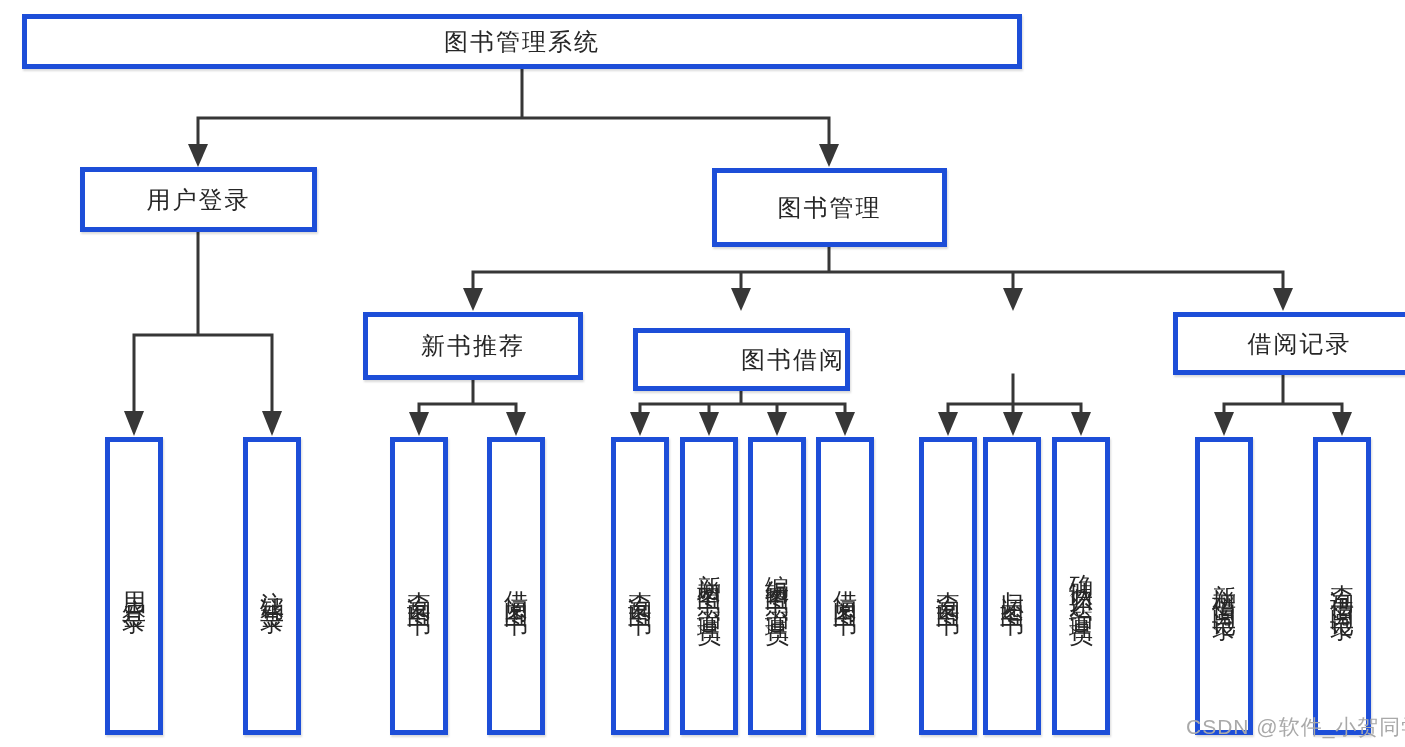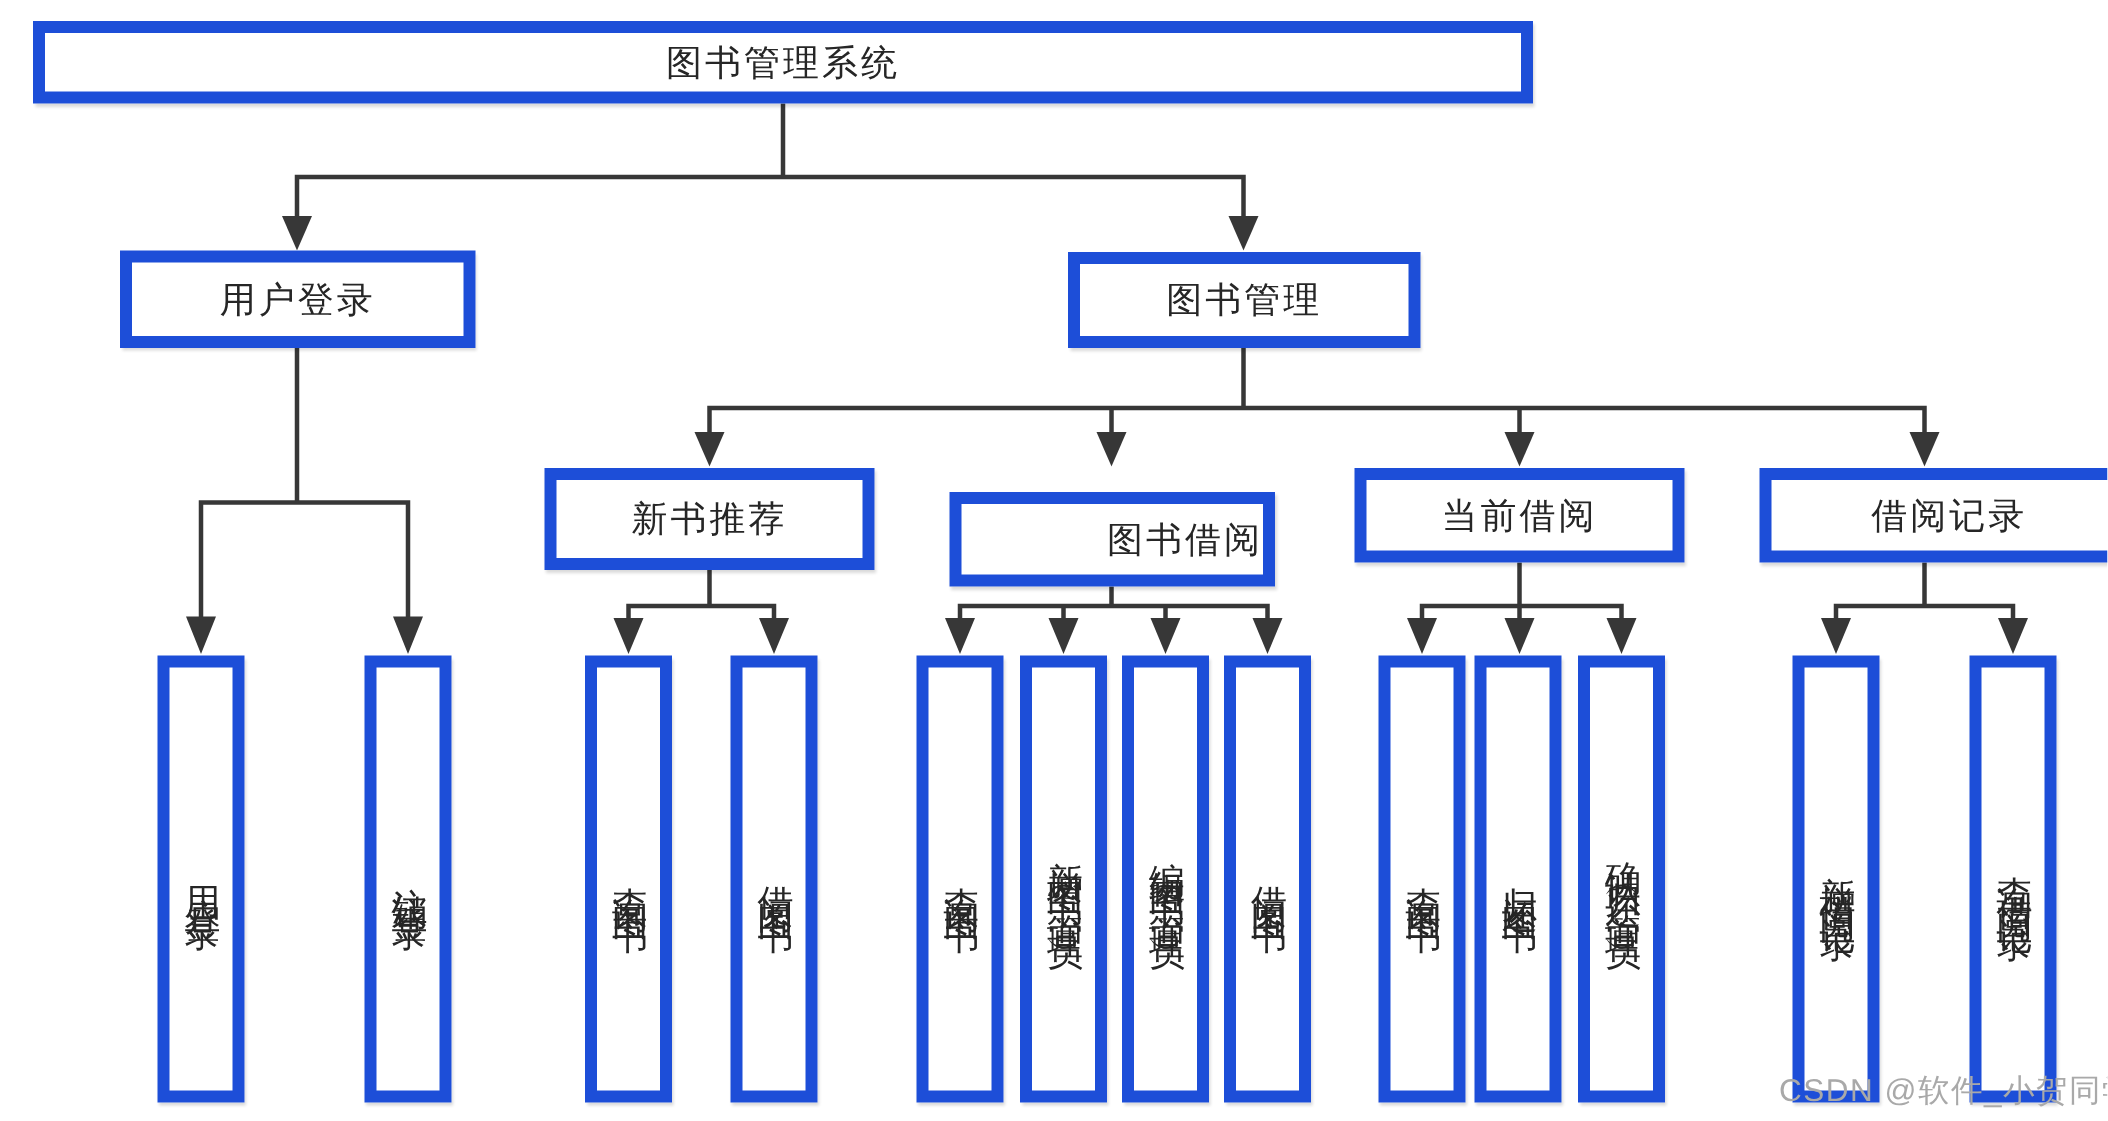--- a/index.html
+++ b/index.html
@@ -7,40 +7,40 @@
     position:relative;
     width:1405px; height:747px;
     background:#ffffff;
     font-family:"Liberation Sans","DejaVu Sans",sans-serif;
     overflow:hidden;
   }
   .connectors { position:absolute; left:0; top:0; z-index:1; }
   .box {
     position:absolute;
     box-sizing:border-box;
-    border:8px solid #1d4ed8;
+    border:5px solid #1d4ed8;
     background:#ffffff;
     display:flex; align-items:center; justify-content:center;
     color:#262626;
     z-index:2;
     box-shadow:1px 2px 2px rgba(0,0,0,0.15);
   }
   .hlabel { font-size:24px; letter-spacing:2px; white-space:nowrap; }
   .leaf .vlabel {
     writing-mode:vertical-rl;
     text-orientation:mixed;
     font-size:24px;
     line-height:1;
     letter-spacing:7px;
     white-space:nowrap;
   }
   
   .n-root   { left:22px;  top:14px;  width:1000px; height:55px; }
   .n-l2a    { left:80px;  top:167px; width:237px;  height:65px; }
-  .n-l2b    { left:712px; top:168px; width:235px;  height:64px; }
+  .n-l2b    { left:712px; top:168px; width:235px;  height:79px; }
   .n-l3a    { left:363px; top:312px; width:220px;  height:68px; }
   .n-l3b    { left:633px; top:328px; width:217px;  height:63px;justify-content:flex-end; }
   .n-l3c    { left:903px; top:312px; width:220px;  height:63px; }
   .n-l3d    { left:1173px;top:312px; width:253px;  height:63px; }
   .leaf     { top:437px; width:58px; height:298px; }
   .lf1 { left:105px; }  .lf2 { left:243px; }
   .lf3 { left:390px; }  .lf4 { left:487px; }
   .lf5 { left:611px; }  .lf6 { left:680px; }
   .lf7 { left:748px; }  .lf8 { left:816px; }
   .lf9 { left:919px; }  .lf10{ left:983px; }
@@ -103,23 +103,20 @@
   <div class="box n-l2b">
     <span class="hlabel">图书管理</span>
   </div>
 
   <div class="box n-l3a">
     <span class="hlabel">新书推荐</span>
   </div>
   <div class="box n-l3b">
     <span class="hlabel">图书借阅</span>
   </div>
-  <div class="box n-l3c">
-    <span class="hlabel">当前借阅</span>
-  </div>
   <div class="box n-l3d">
     <span class="hlabel">借阅记录</span>
   </div>
 
   <div class="box leaf lf1">
     <span class="vlabel">用户登录</span>
   </div>
   <div class="box leaf lf2">
     <span class="vlabel">注销登录</span>
   </div>

